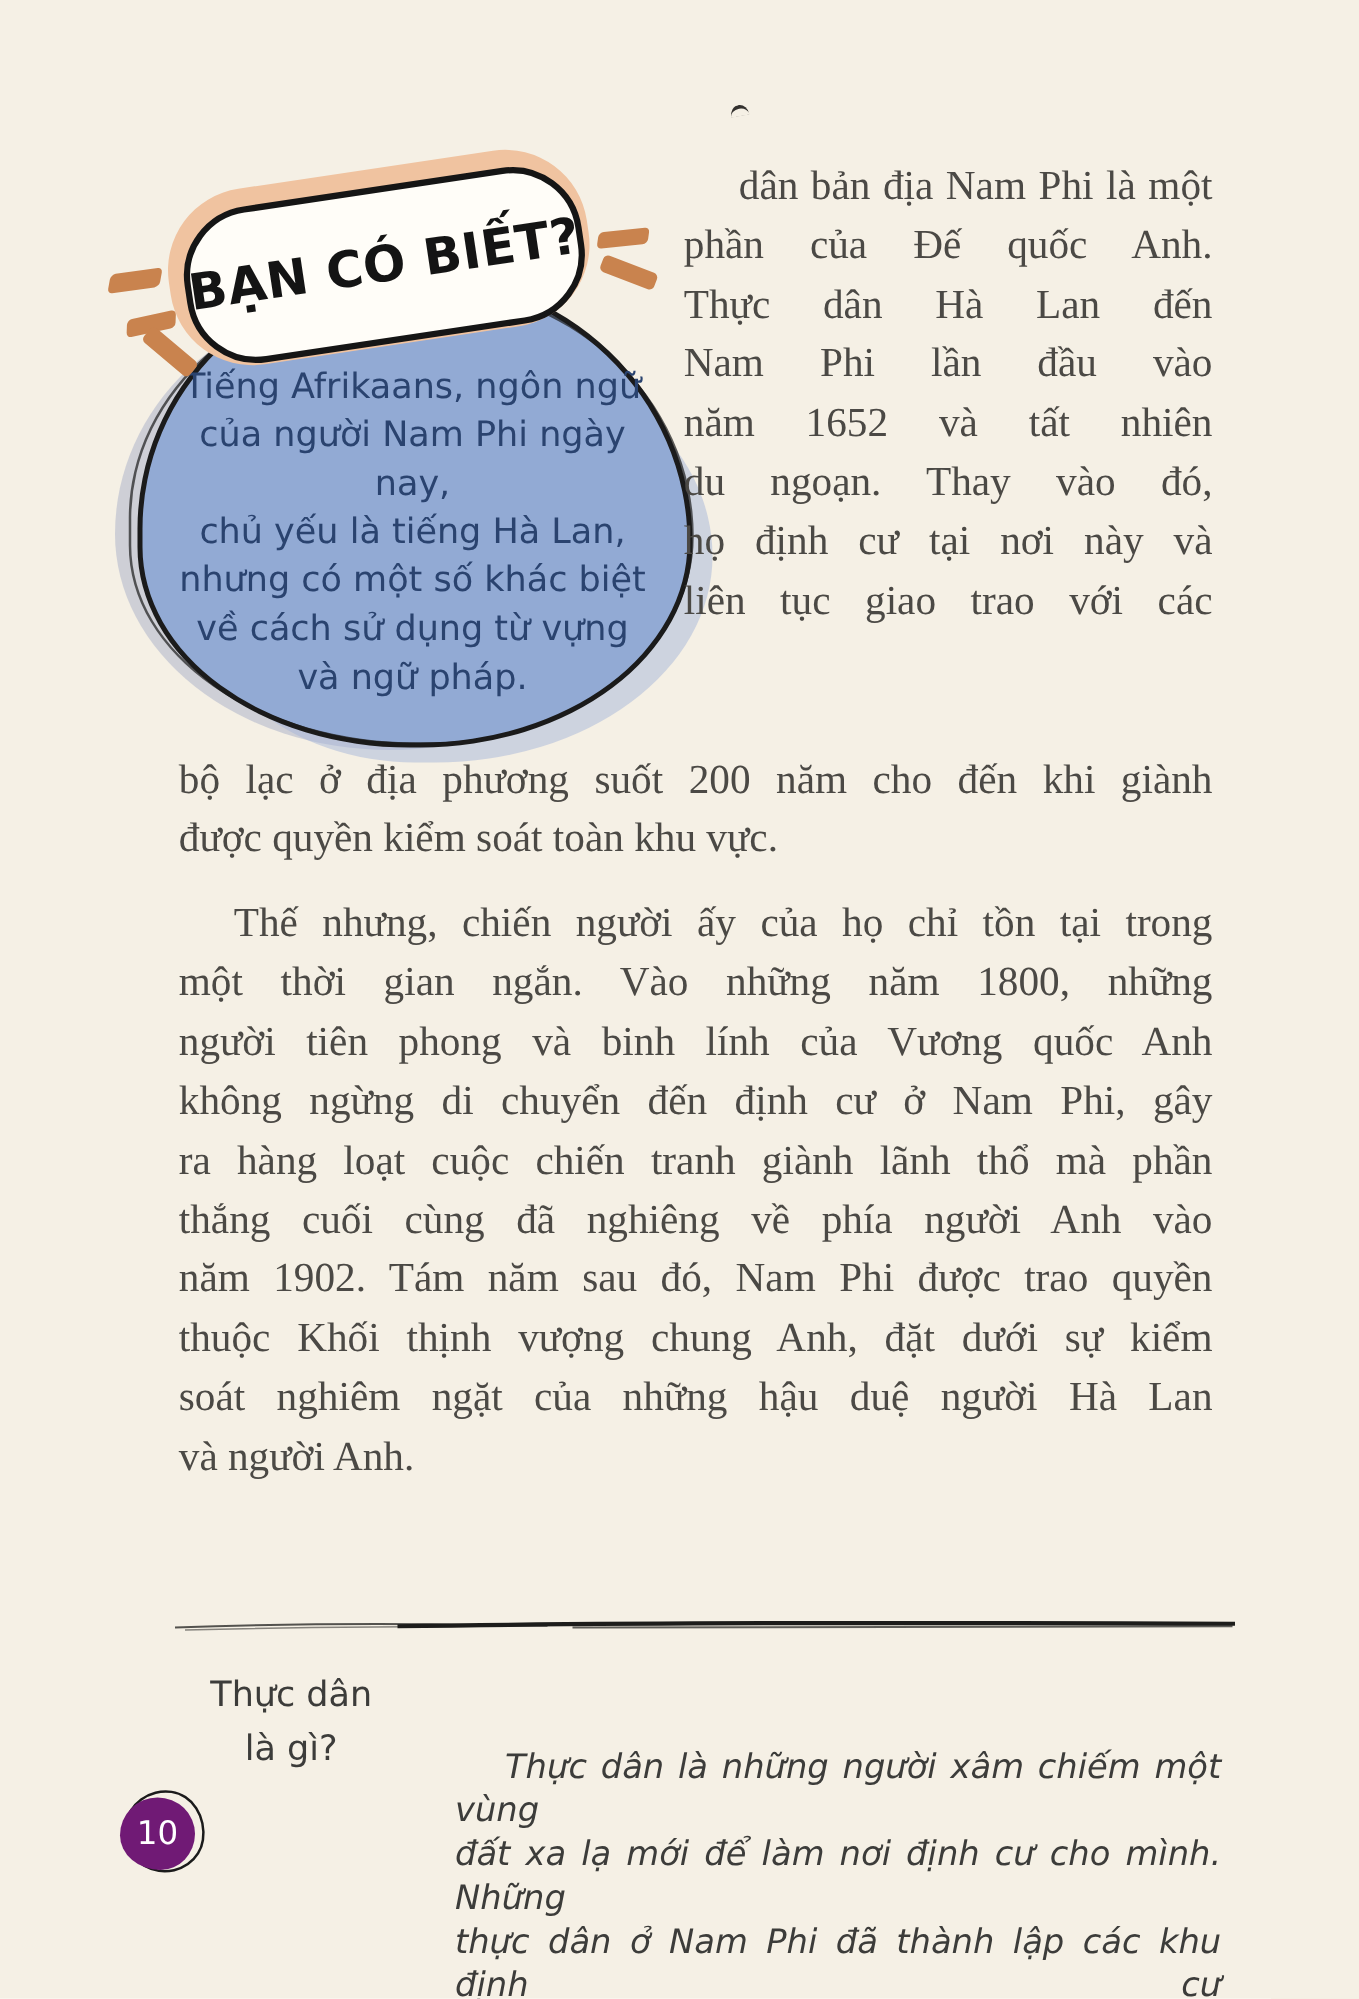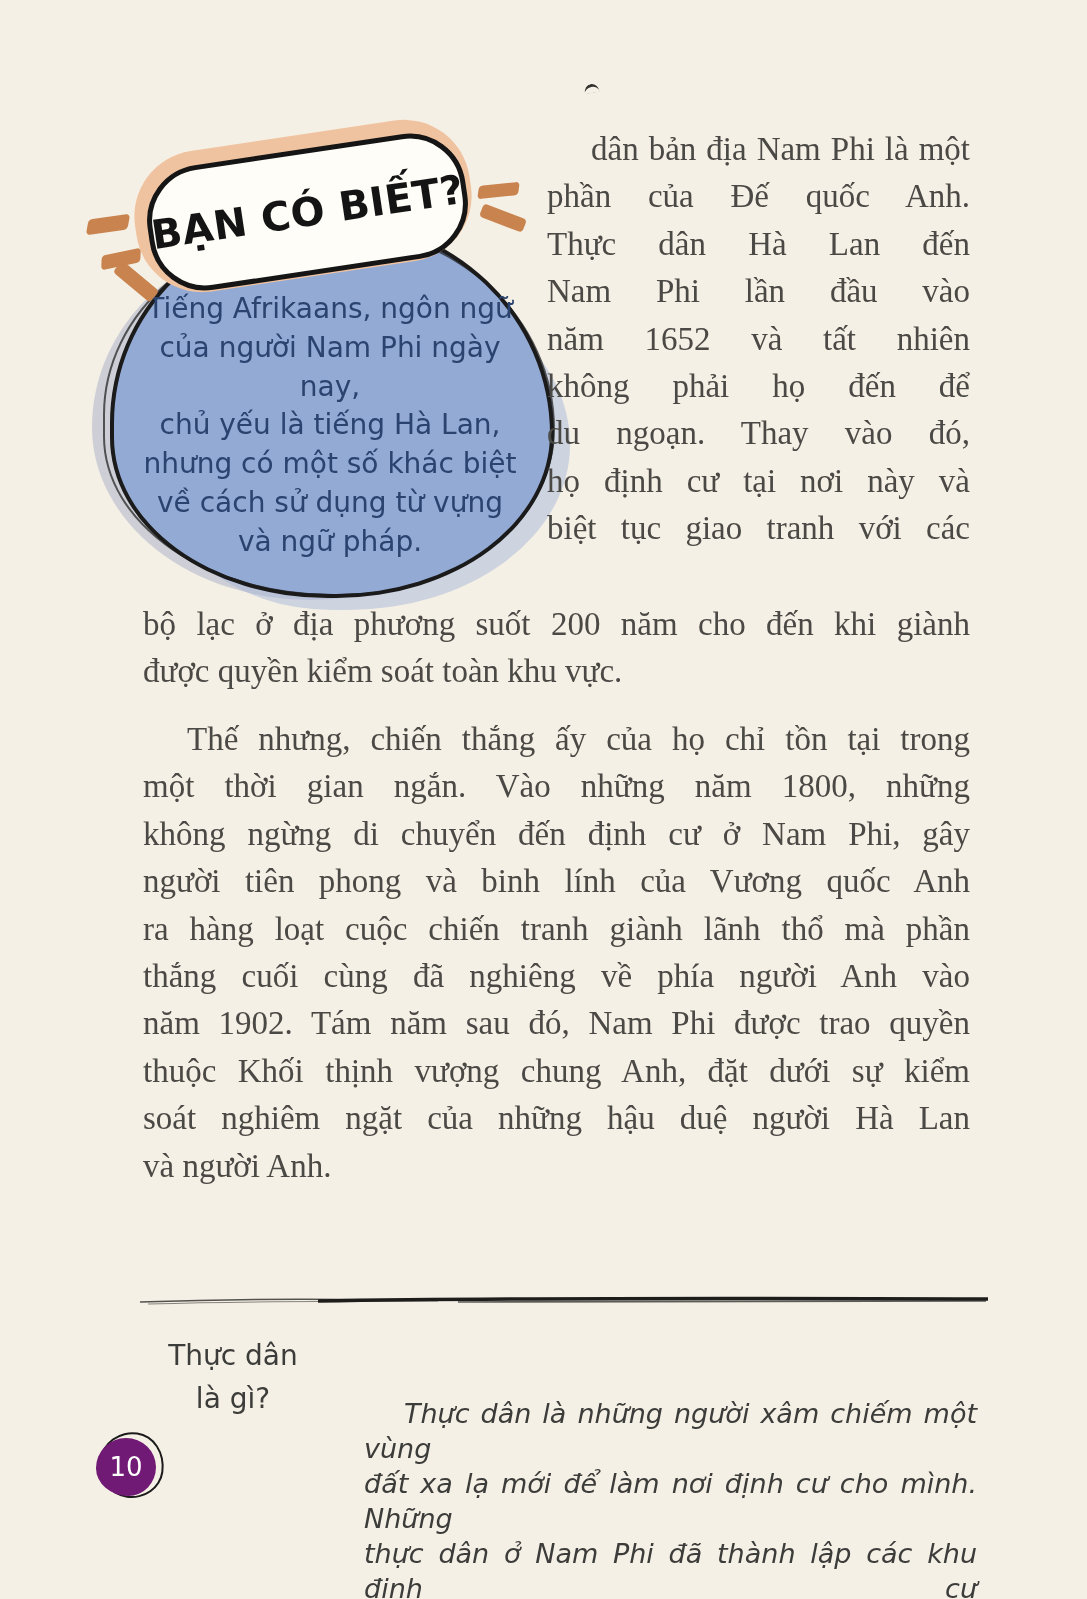--- a/index.html
+++ b/index.html
@@ -134,34 +134,33 @@
   <div class="dash dash3"></div>
   <div class="dash dash4"></div>
   <div class="dash dash5"></div>
 
   <div class="bodytext col-right jlines keep-last indent-first">
       <div>dân bản địa Nam Phi là một</div>
       <div>phần của Đế quốc Anh.</div>
       <div>Thực dân Hà Lan đến</div>
       <div>Nam Phi lần đầu vào</div>
       <div>năm 1652 và tất nhiên</div>
-      <div>không phải họ đến để</div>
       <div>du ngoạn. Thay vào đó,</div>
       <div>họ định cư tại nơi này và</div>
-      <div>biệt tục giao tranh với các</div>
+      <div>liên tục giao trao với các</div>
     </div>
   <div class="bodytext fw1 jlines end-last">
       <div>bộ lạc ở địa phương suốt 200 năm cho đến khi giành</div>
       <div>được quyền kiểm soát toàn khu vực.</div>
     </div>
   <div class="bodytext fw2 jlines end-last indent-first">
-      <div>Thế nhưng, chiến thắng ấy của họ chỉ tồn tại trong</div>
+      <div>Thế nhưng, chiến người ấy của họ chỉ tồn tại trong</div>
       <div>một thời gian ngắn. Vào những năm 1800, những</div>
+      <div>người tiên phong và binh lính của Vương quốc Anh</div>
       <div>không ngừng di chuyển đến định cư ở Nam Phi, gây</div>
-      <div>người tiên phong và binh lính của Vương quốc Anh</div>
       <div>ra hàng loạt cuộc chiến tranh giành lãnh thổ mà phần</div>
       <div>thắng cuối cùng đã nghiêng về phía người Anh vào</div>
       <div>năm 1902. Tám năm sau đó, Nam Phi được trao quyền</div>
       <div>thuộc Khối thịnh vượng chung Anh, đặt dưới sự kiểm</div>
       <div>soát nghiêm ngặt của những hậu duệ người Hà Lan</div>
       <div>và người Anh.</div>
     </div>
 
   <svg class="divider" width="852" height="14" viewBox="0 0 852 14">
     <path d="M2,9 C60,7 140,5 250,7" stroke="#2a2a28" stroke-width="1.6" fill="none" opacity="0.8"></path>

